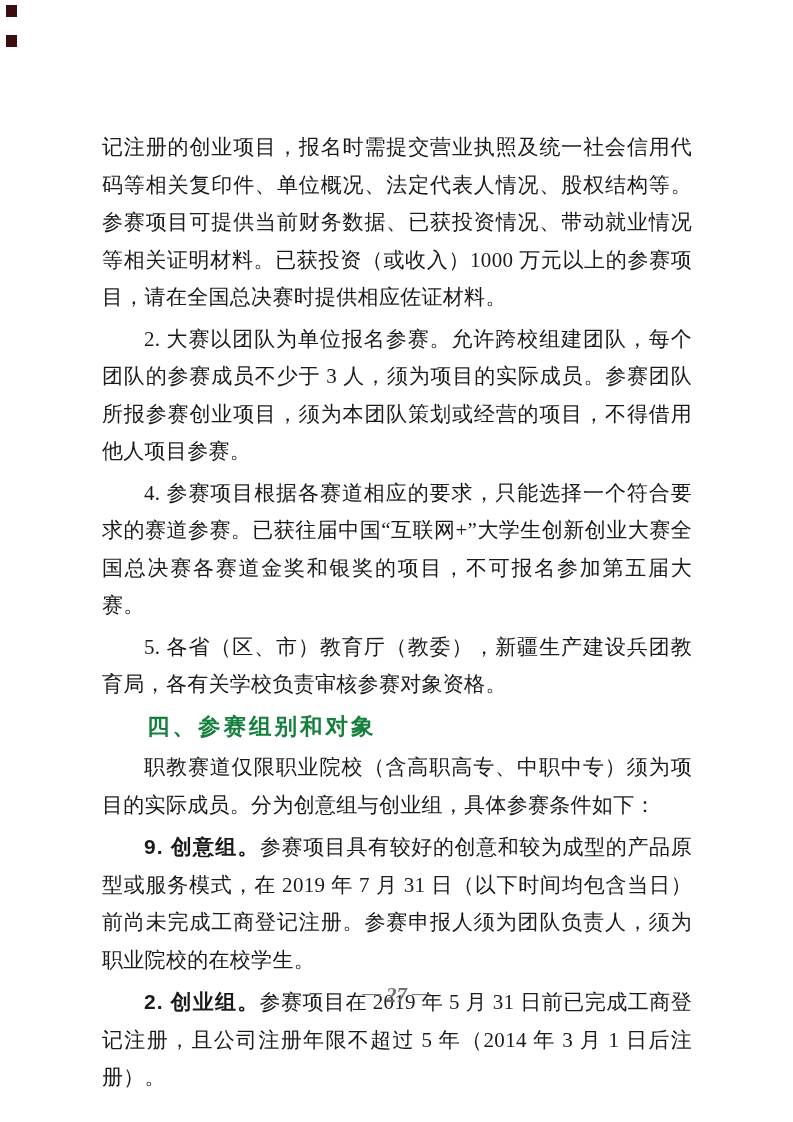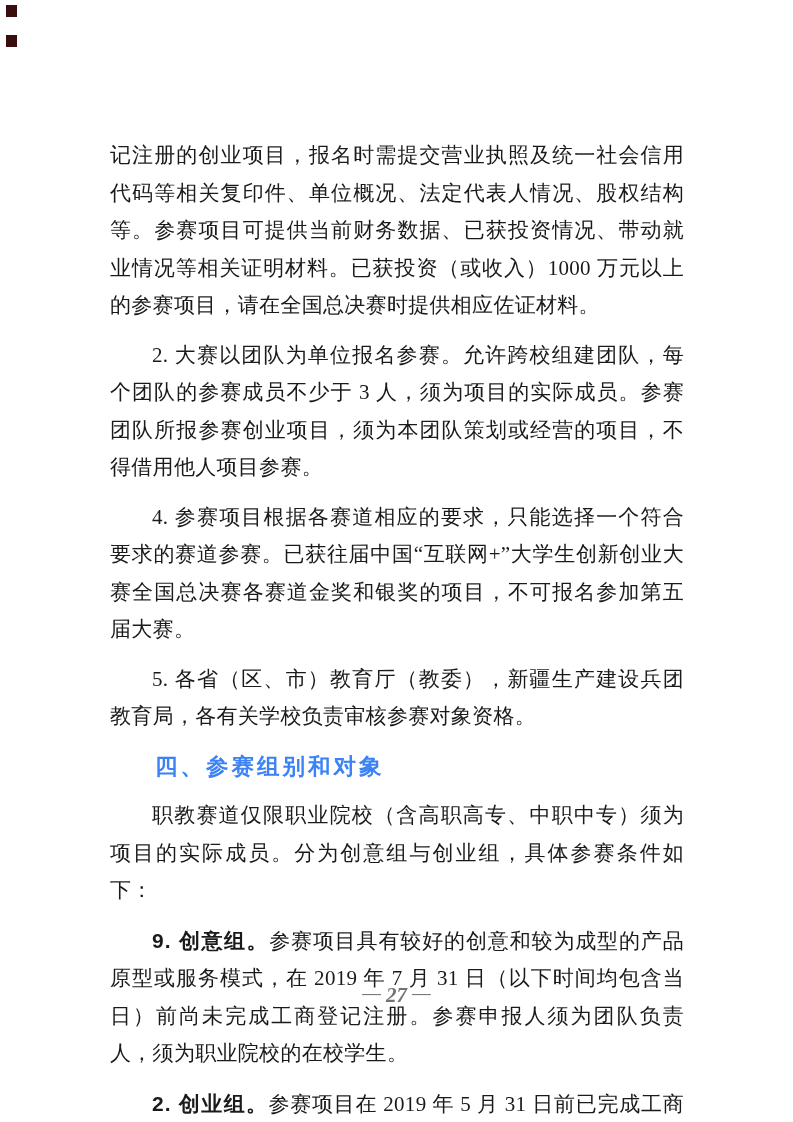--- a/index.html
+++ b/index.html
@@ -28,30 +28,30 @@
     left: 98px;
     top: 125px;
     width: 598px;
     font-size: 21px;
     line-height: 37.5px;
     letter-spacing: 0.3px;
     color: #1a1a1a;
     text-align: justify;
   }
   .content p {
-    margin: 12px;
+    margin: 4px;
     text-indent: 2em;
   }
   .content p.no-indent {
     text-indent: 0;
   }
   .content p.heading {
     font-family: "Liberation Sans", "DejaVu Sans", sans-serif;
     font-weight: bold;
-    color: #3b82f6;
+    color: #15803d;
     font-size: 22.5px;
     letter-spacing: 3px;
   }
   .lead {
     font-weight: bold;
     font-family: "Liberation Sans", "DejaVu Sans", sans-serif;
     letter-spacing: 1px;
   }
   .footer {
     position: absolute;

